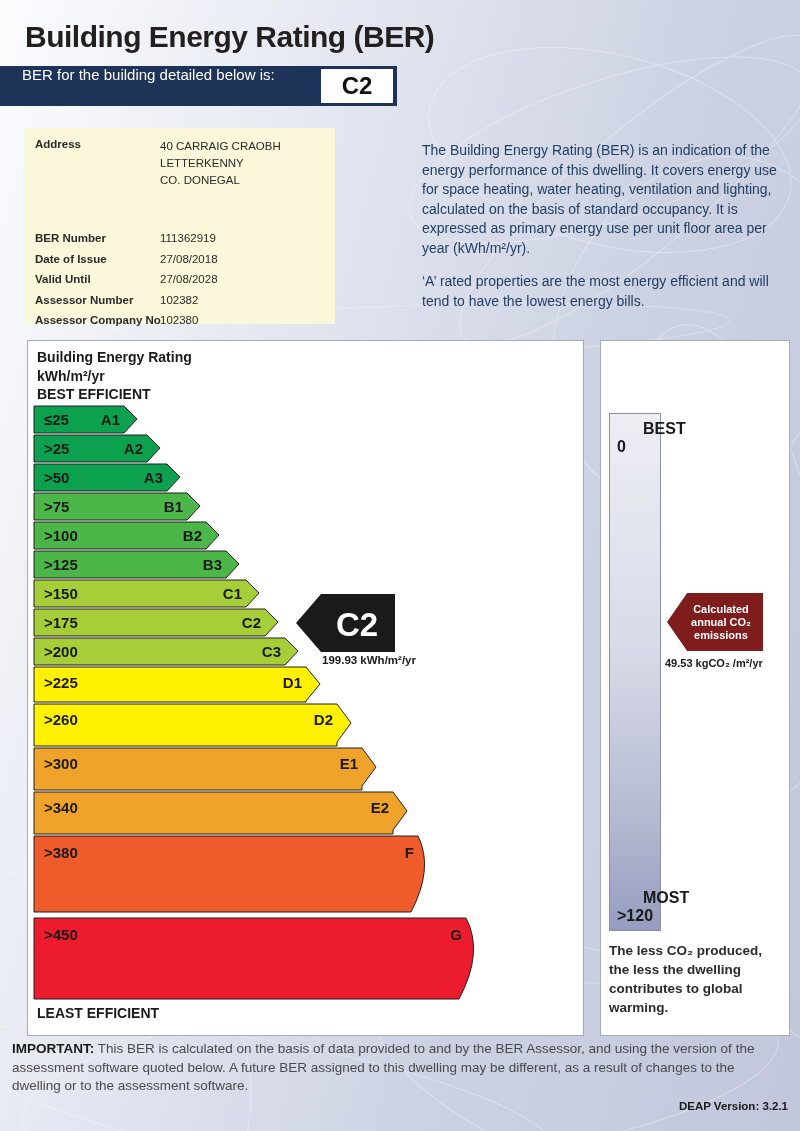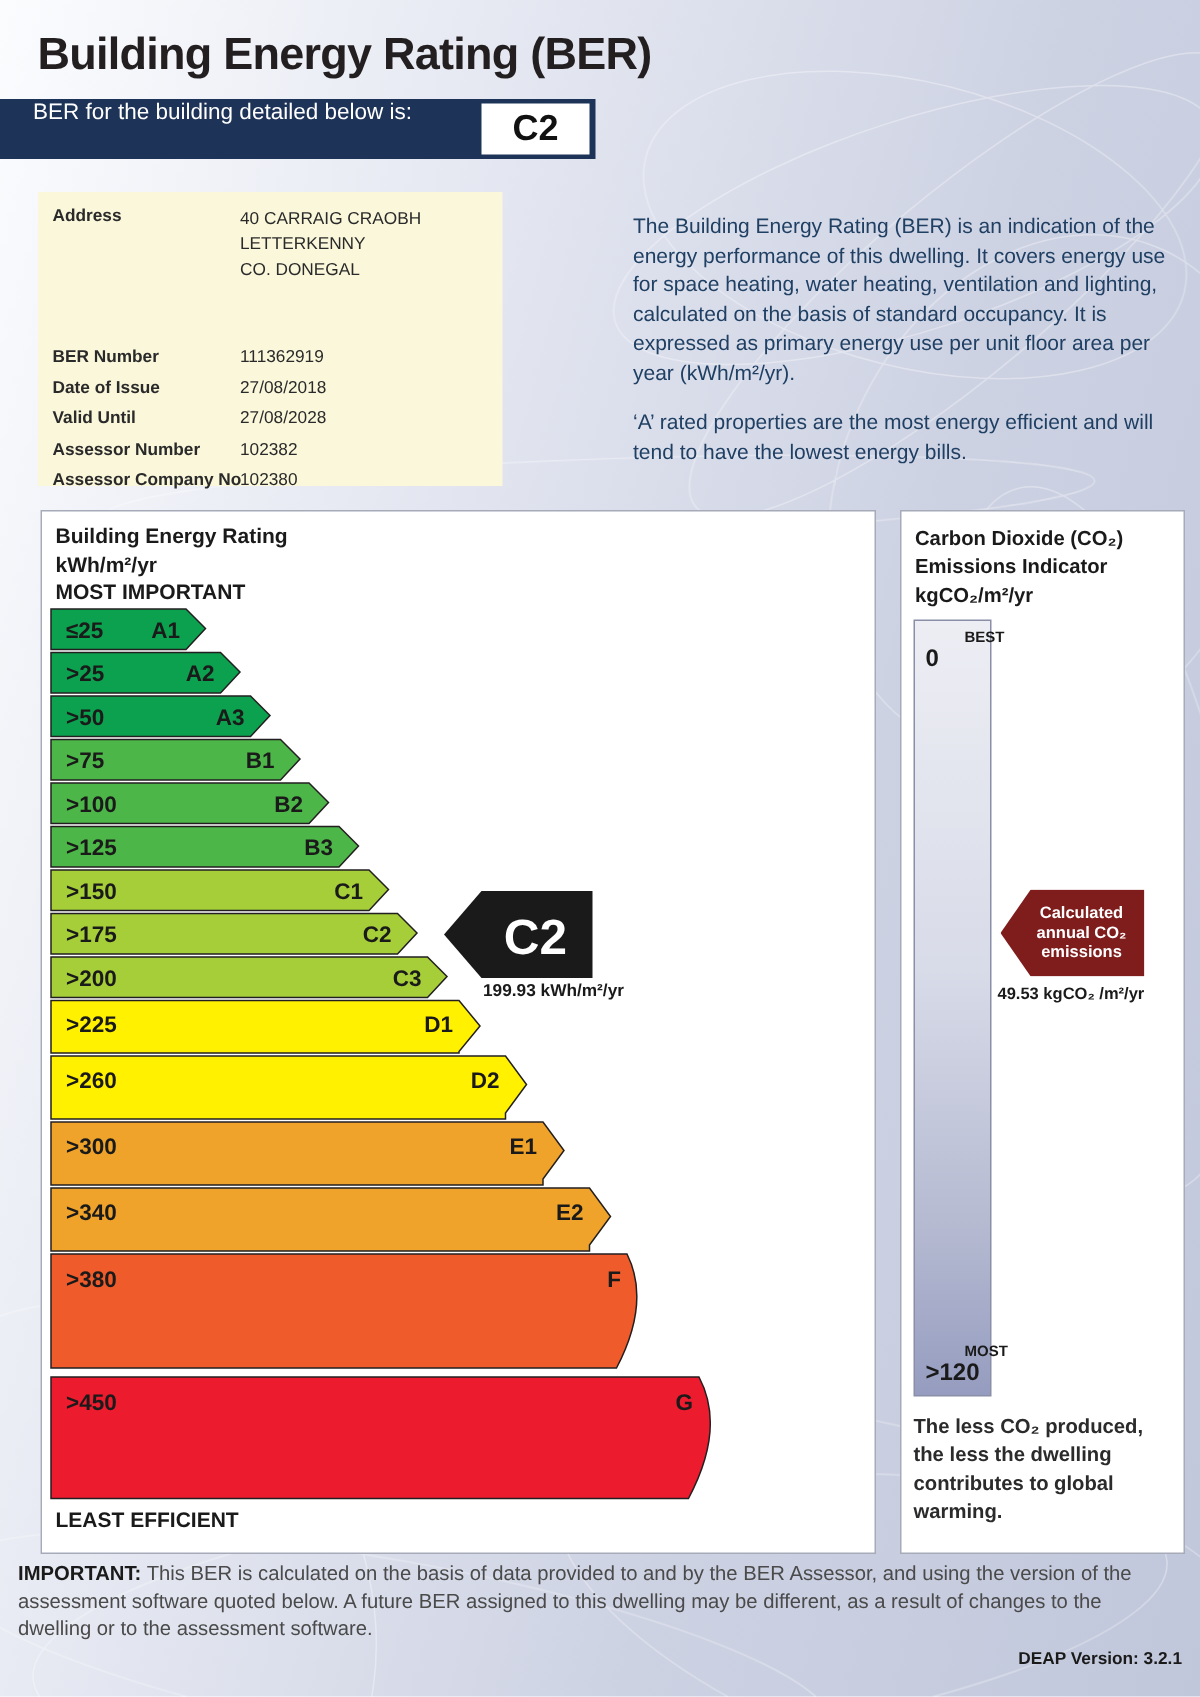--- a/index.html
+++ b/index.html
@@ -35,21 +35,21 @@
   .band-svg{position:absolute;left:2px;top:60px;}
   .band-svg text{font-family:"Liberation Sans",sans-serif;font-weight:bold;font-size:15px;fill:#1a1a1a;}
   .band-svg .mk-grade{font-size:33px;fill:#fff;}
   .band-svg .mk-val{font-size:11.5px;}
 
   .co2-head{position:absolute;left:9px;top:8px;font-size:13.5px;font-weight:bold;color:#1a1a1a;line-height:19px;}
   .co2-bar{position:absolute;left:8px;top:72px;width:52px;height:518px;box-sizing:border-box;
     border:1px solid #8a8fa8;background:linear-gradient(180deg,#edeef4 0%,#d8dbe8 45%,#b3b8d0 80%,#959cbf 100%);}
   .co2-best{position:absolute;left:7px;top:6px;color:#1a1a1a;}
   .co2-worst{position:absolute;left:7px;bottom:5px;color:#1a1a1a;}
-  .scale-word{font-size:10px;font-weight:bold;padding-left:26px;}
+  .scale-word{font-size:16px;font-weight:bold;padding-left:26px;}
   .scale-num{font-size:16px;font-weight:bold;}
   .co2-arrow{position:absolute;left:66px;top:252px;width:96px;height:58px;background:#7f1d1d;
     clip-path:polygon(100% 0,21% 0,0 50%,21% 100%,100% 100%);
     display:flex;flex-direction:column;align-items:center;justify-content:center;
     color:#fff;font-size:11px;font-weight:bold;line-height:13px;padding-left:12px;box-sizing:border-box;}
   .co2-value{position:absolute;left:64px;top:316px;font-size:11px;font-weight:bold;color:#1a1a1a;}
   .co2-note{position:absolute;left:8px;top:600px;width:176px;font-size:13.5px;font-weight:bold;line-height:19px;color:#2b2b2b;}
 
   .important{left:12px;top:1040px;width:748px;font-size:13.5px;line-height:18.5px;color:#4a4a4a;}
   .important b{color:#1a1a1a;}
@@ -102,21 +102,21 @@
 
 <div class="layer description">
   <p>The Building Energy Rating (BER) is an indication of the energy performance of this dwelling.  It covers energy use for space heating, water heating, ventilation and lighting, calculated on the basis of standard occupancy. It is expressed as primary energy use per unit floor area per year (kWh/m²/yr).</p>
   <p>‘A’ rated properties are the most energy efficient and will tend to have the lowest energy bills.</p>
 </div>
 
 <div class="layer panel chart-panel">
   <div class="chart-head">
     <div>Building Energy Rating</div>
     <div>kWh/m²/yr</div>
-    <div>MOST IMPORTANT</div>
+    <div>BEST EFFICIENT</div>
   </div>
 
   <svg class="band-svg" width="545" height="600" viewBox="0 0 545 600">
     <g stroke="#231f20" stroke-width="1">
       <polygon points="4,5 94,5 107,18 94,32 4,32" fill="#0ca14e"></polygon>
       <polygon points="4,34 117,34 130,47 117,61 4,61" fill="#0ca14e"></polygon>
       <polygon points="4,63 137,63 150,76 137,90 4,90" fill="#0ca14e"></polygon>
       <polygon points="4,92 157,92 170,105 157,119 4,119" fill="#4db648"></polygon>
       <polygon points="4,121 176,121 189,134 176,148 4,148" fill="#4db648"></polygon>
       <polygon points="4,150 196,150 209,163 196,177 4,177" fill="#4db648"></polygon>
@@ -163,25 +163,20 @@
 
     <path fill="#1a1a1a" d="M365,193 L291,193 L266,222 L291,251 L365,251 Z"></path>
     <text class="mk-grade" x="327" y="235" text-anchor="middle">C2</text>
     <text class="mk-val" x="292" y="263">199.93 kWh/m²/yr</text>
   </svg>
 
   <div class="least">LEAST EFFICIENT</div>
 </div>
 
 <div class="layer panel co2-panel">
-  <div class="co2-head">
-    <div>Carbon Dioxide (CO₂)</div>
-    <div>Emissions Indicator</div>
-    <div>kgCO₂/m²/yr</div>
-  </div>
 
   <div class="co2-bar">
     <div class="co2-best">
       <div class="scale-word">BEST</div>
       <div class="scale-num">0</div>
     </div>
     <div class="co2-worst">
       <div class="scale-word">MOST</div>
       <div class="scale-num">&gt;120</div>
     </div>

